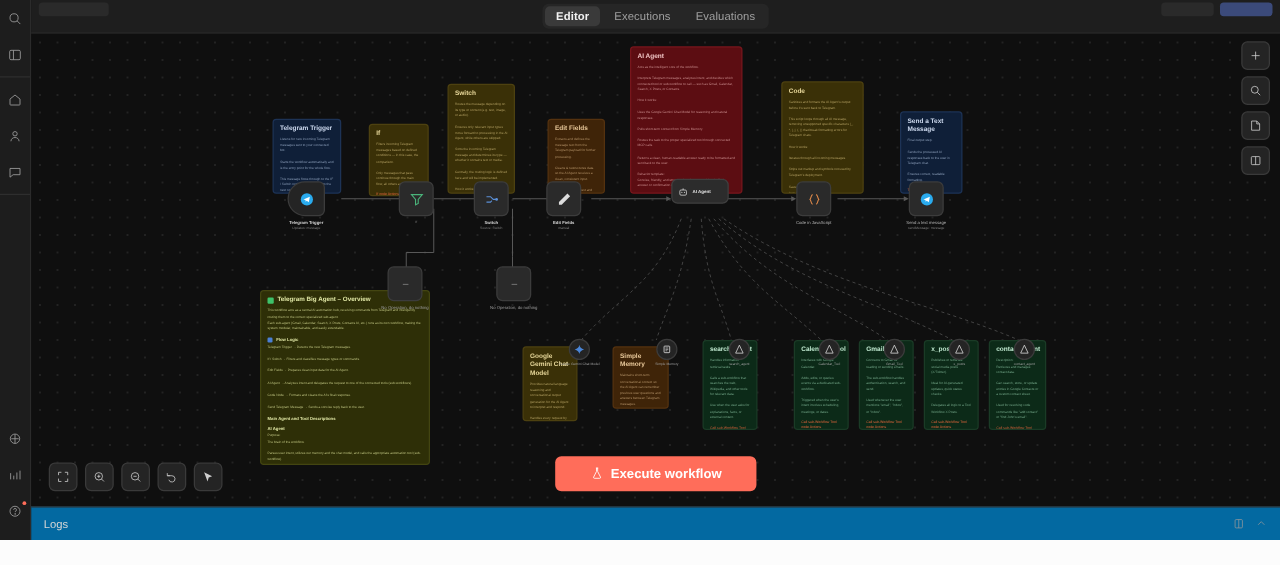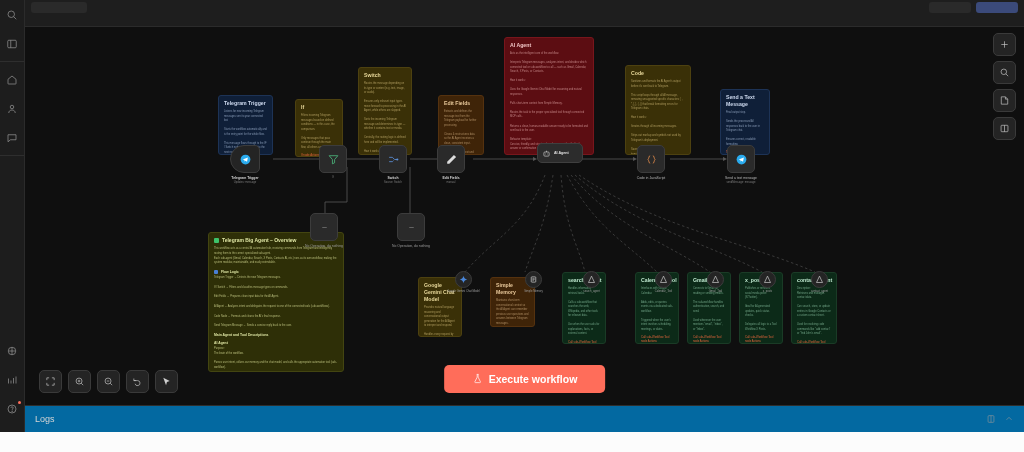--- a/index.html
+++ b/index.html
@@ -246,20 +246,25 @@
             <circle cx="12" cy="12" r="3"></circle>
             <path d="M12 3.5v2M12 18.5v2M3.5 12h2M18.5 12h2M6 6l1.4 1.4M16.6 16.6 18 18M18 6l-1.4 1.4M7.4 16.6 6 18"></path>
           </svg>
       </div>
     </div>
   </nav>
 
   <header class="topbar">
     <div class="topbar-left-ghost">
       <div class="ghost-pill wide"></div>
+    </div>
+    <div class="tabs">
+      <div class="tab active">Editor</div>
+      <div class="tab">Executions</div>
+      <div class="tab">Evaluations</div>
     </div>
     <div class="topbar-right">
       <div class="ghost-pill"></div>
       <div class="ghost-pill accent"></div>
     </div>
   </header>
 
   <main class="canvas">
 
     <svg class="edges" viewBox="0 0 999 378" preserveAspectRatio="none">

